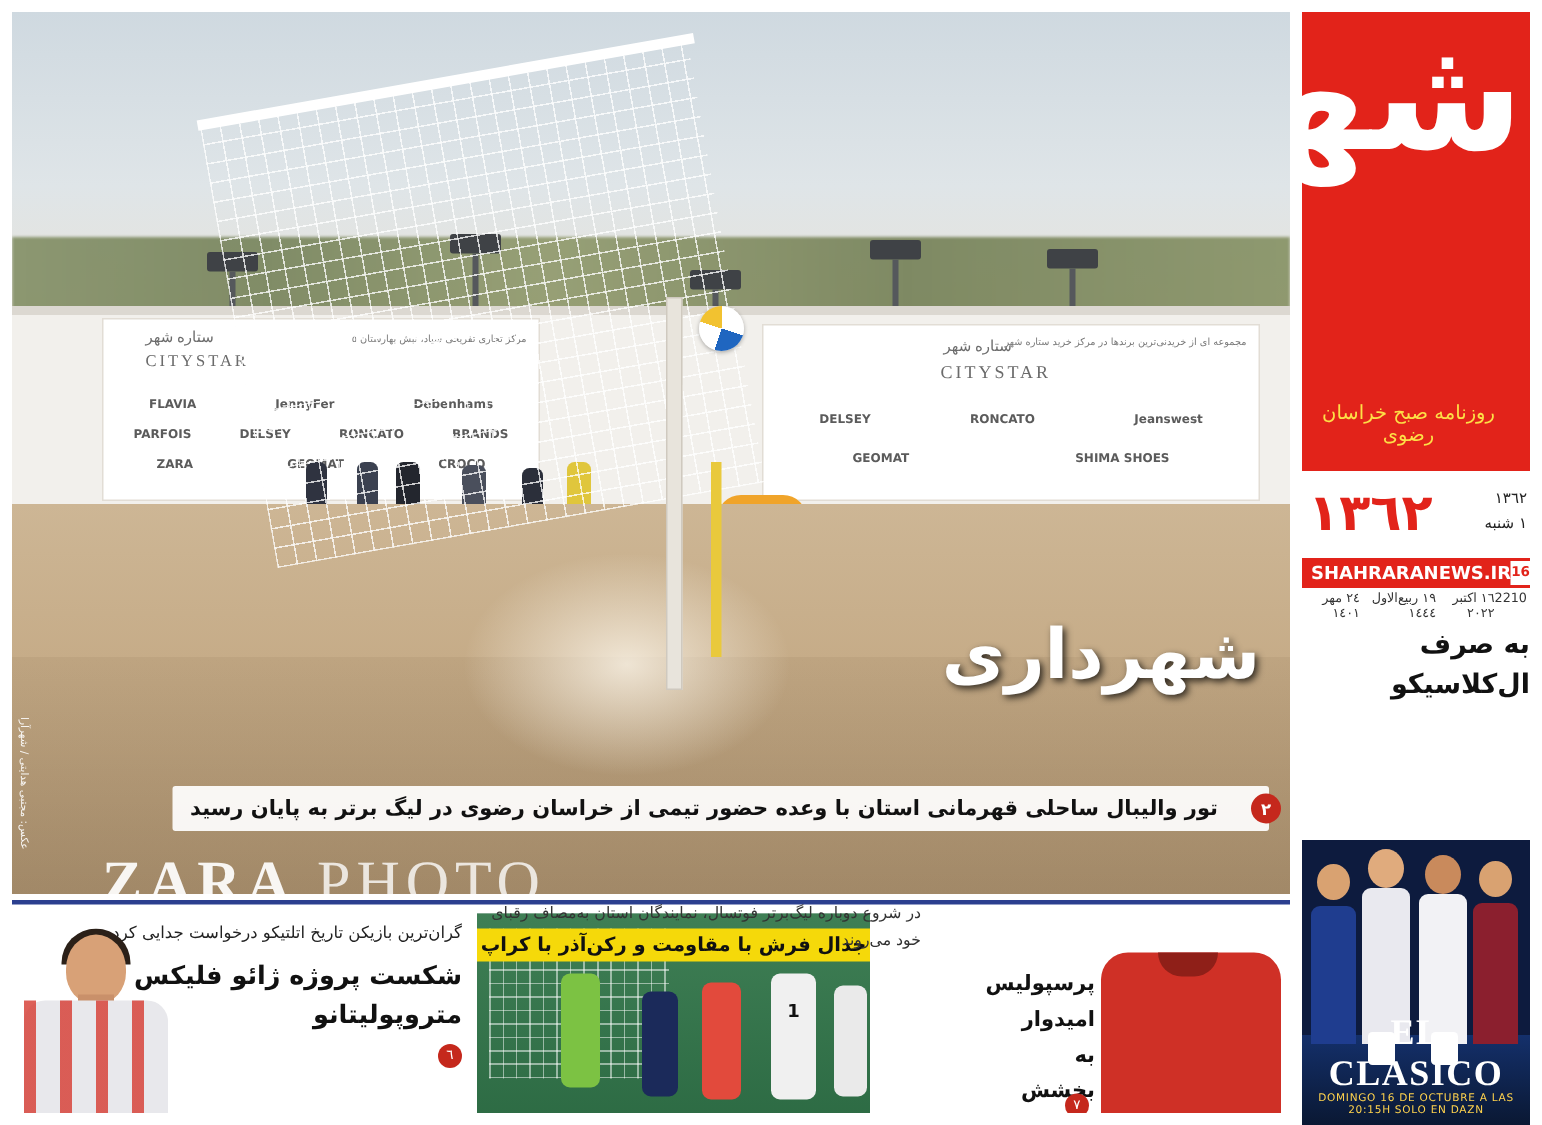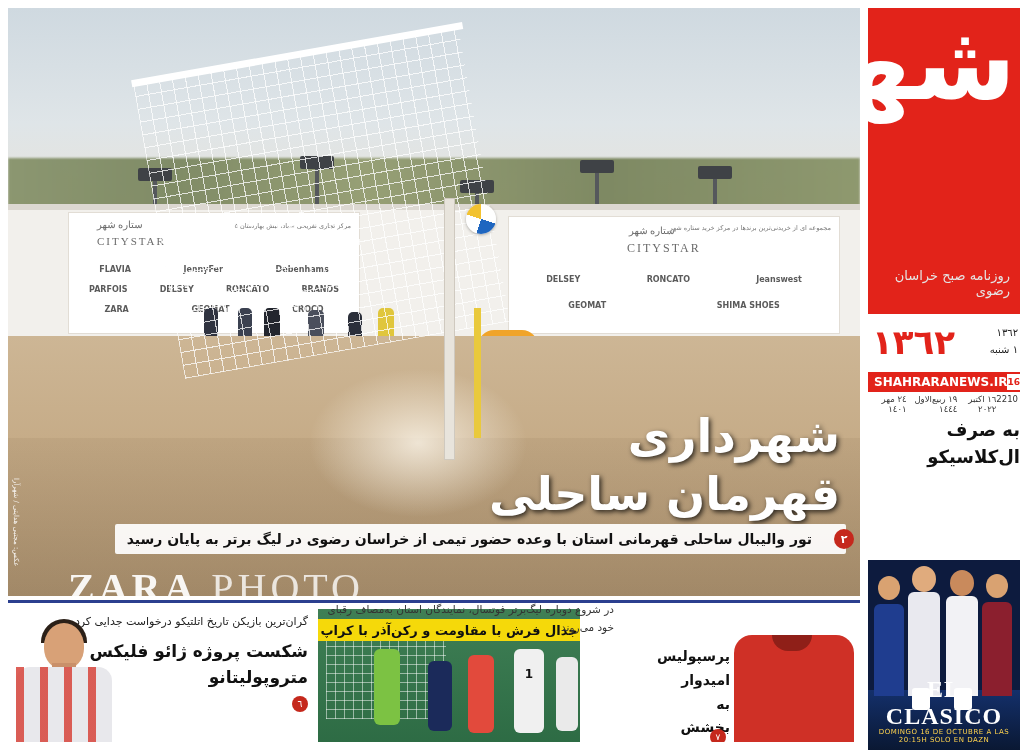--- a/index.html
+++ b/index.html
@@ -105,21 +105,21 @@
       background:repeating-linear-gradient(90deg,#d7443b 0 8px,transparent 8px 24px);opacity:.85;}
   .athlete .a-neck{position:absolute;left:44px;top:44px;width:24px;height:12px;background:#c9906a;}
 
   .lede-top{position:absolute;left:306px;top:-2px;width:300px;text-align:right;direction:rtl;font-size:10.5px;color:#333;line-height:1.7;}
 
   
   .side{position:absolute;right:8px;top:8px;width:152px;height:734px;background:#fff;}
   .masthead{position:absolute;right:0;top:0;width:152px;height:306px;background:#e2231a;overflow:hidden;}
   .mast-word{position:absolute;right:4px;top:6px;font-size:104px;font-weight:bold;color:#fff;
       font-family:"DejaVu Sans",sans-serif;line-height:.95;}
-  .mast-sub{position:absolute;right:10px;bottom:16px;font-size:13px;color:#e5e5e5;direction:rtl;}
+  .mast-sub{position:absolute;right:10px;bottom:16px;font-size:13px;color:#fde047;direction:rtl;text-align:center;}
 
   .dateline{position:absolute;right:0;top:314px;width:152px;height:92px;}
   .issue-num{position:absolute;left:4px;top:0;font-size:34px;font-weight:bold;color:#e2231a;}
   .dl-txt{position:absolute;right:2px;top:2px;text-align:right;direction:rtl;font-size:10px;color:#222;line-height:1.7;}
   .site-bar{position:absolute;right:0;top:50px;width:152px;height:20px;background:#e2231a;color:#fff;
       display:flex;align-items:center;justify-content:flex-end;padding-left:6px;box-sizing:border-box;font-size:12px;font-weight:bold;}
   .site-bar .sq{width:16px;height:16px;background:#fff;color:#e2231a;font-size:9px;margin-right:16px;
       display:flex;align-items:center;justify-content:center;font-weight:bold;}
   .dl-meta{position:absolute;right:0;top:72px;width:152px;display:flex;justify-content:space-between;
       font-size:8.5px;color:#333;direction:rtl;padding:0 2px;box-sizing:border-box;}
@@ -248,21 +248,20 @@
         
         
         
         
         
         
       </div>
 
       <div class="headline">
         <div class="h1">شهرداری</div>
-        <div class="h1">قهرمان ساحلی</div>
       </div>
 
       <div class="sub-strip">
         <span>تور والیبال ساحلی قهرمانی استان با وعده حضور تیمی از خراسان رضوی در لیگ برتر به پایان رسید</span>
       </div>
       <div class="sub-dot">٢</div>
 
       <div class="wm">
         <b>ZARA</b>
         <span>PHOTO</span>

